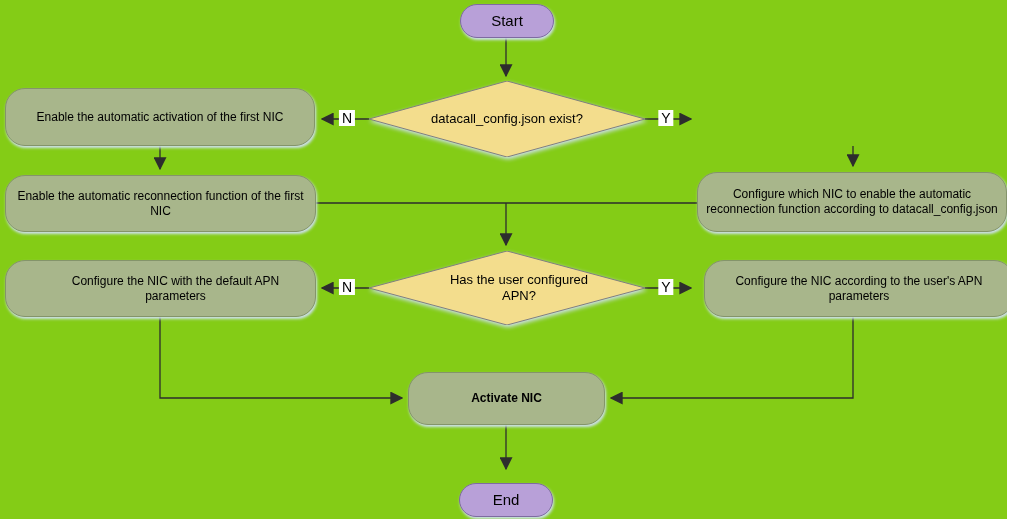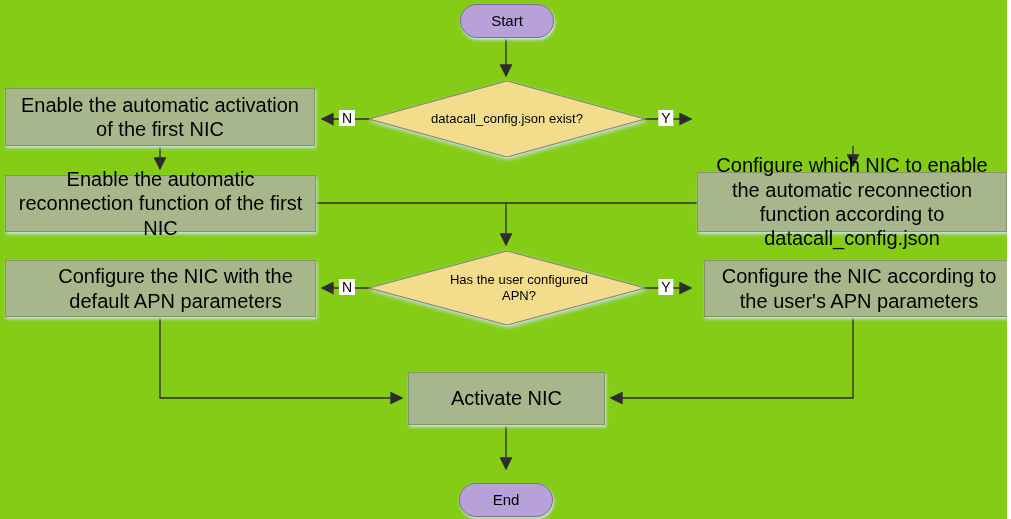--- a/index.html
+++ b/index.html
@@ -11,23 +11,24 @@
     color:#000;
     overflow:hidden;
   }
   #connectors{position:absolute;left:0;top:0;width:1011px;height:519px;}
   #connectors path{stroke:var(--connector,#2d2d2d);stroke-width:1.3;fill:none;}
   #connectors #arrowhead path{fill:var(--connector,#2d2d2d);stroke:none;}
   .node{
     position:absolute;
     display:flex;align-items:center;justify-content:center;
     text-align:center;
-    font-size:20px;line-height:1.22;
+    font-size:12px;line-height:1.22;
     box-sizing:border-box;
     padding:2px 6px;
+    border-radius:20px;
   }
   .process{
     background:var(--process-fill,#a8b68b);
     border:1px solid var(--process-border,#84946a);
     box-shadow:1px 2px 3px var(--shadow,#cfe0f0);
   }
   .terminator{
     background:var(--terminator-fill,#b8a0d8);
     border:1px solid var(--terminator-border,#7e6ba0);
     border-radius:17px;
@@ -118,17 +119,17 @@
   <span class="branch-label" style="left:347px;top:287px;">N</span>
   <span class="branch-label" style="left:666px;top:287px;">Y</span>
 
   <div class="node process" style="left:5px;top:260px;width:311px;height:57px;padding-left:36px;">
     <span class="label">Configure the NIC with the default APN parameters</span>
   </div>
   <div class="node process" style="left:697px;top:260px;width:310px;height:57px;margin-left:7px;">
     <span class="label">Configure the NIC according to the user's APN parameters</span>
   </div>
 
-  <div class="node process" style="left:408px;top:372px;width:197px;height:53px;">
+  <div class="node process" style="left:408px;top:372px;width:197px;height:53px;font-weight:bold;">
     <span class="label">Activate NIC</span>
   </div>
 
 </div>
 
 </body></html>

